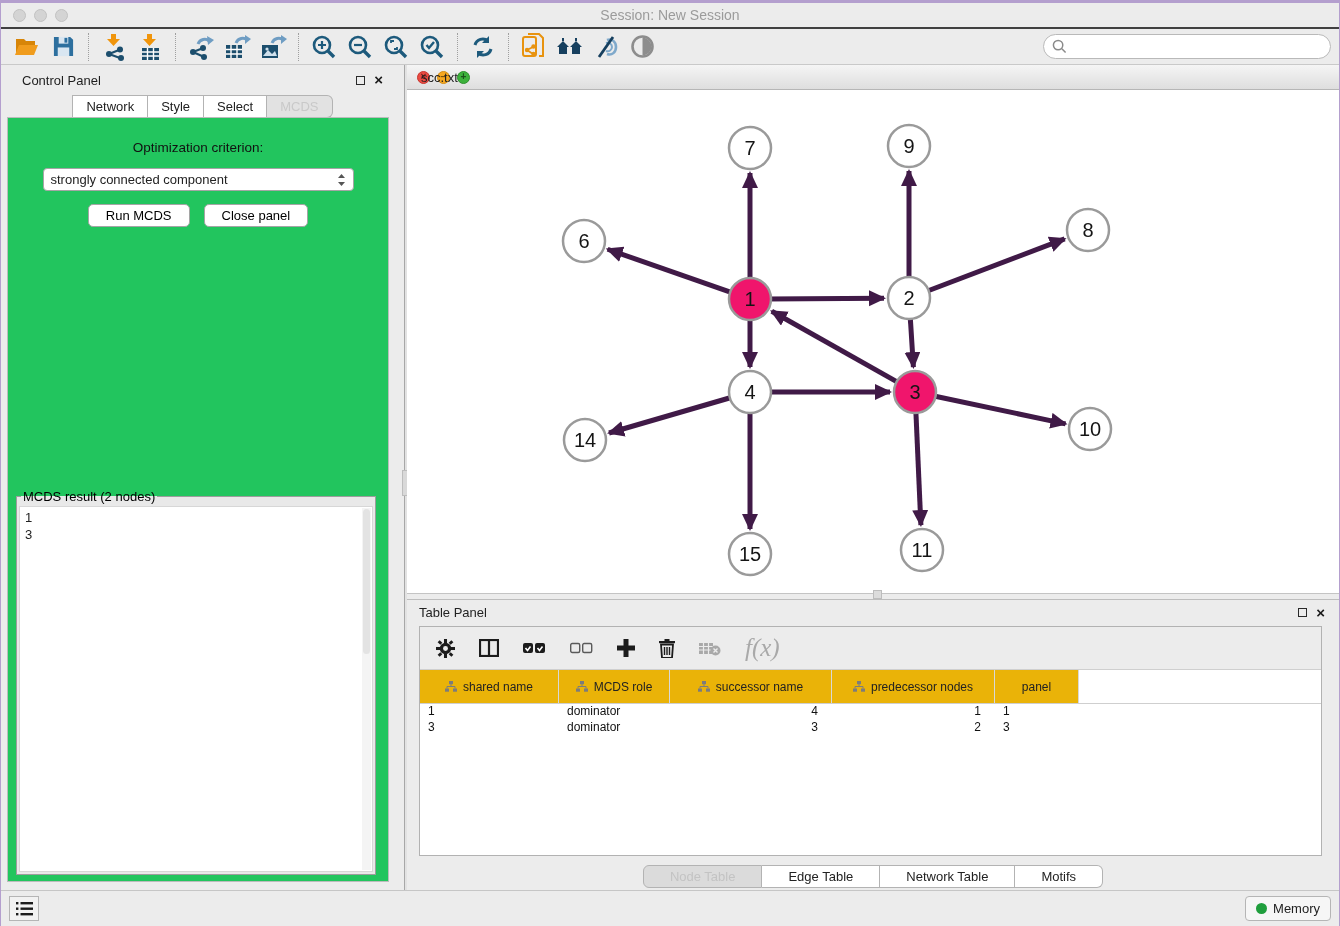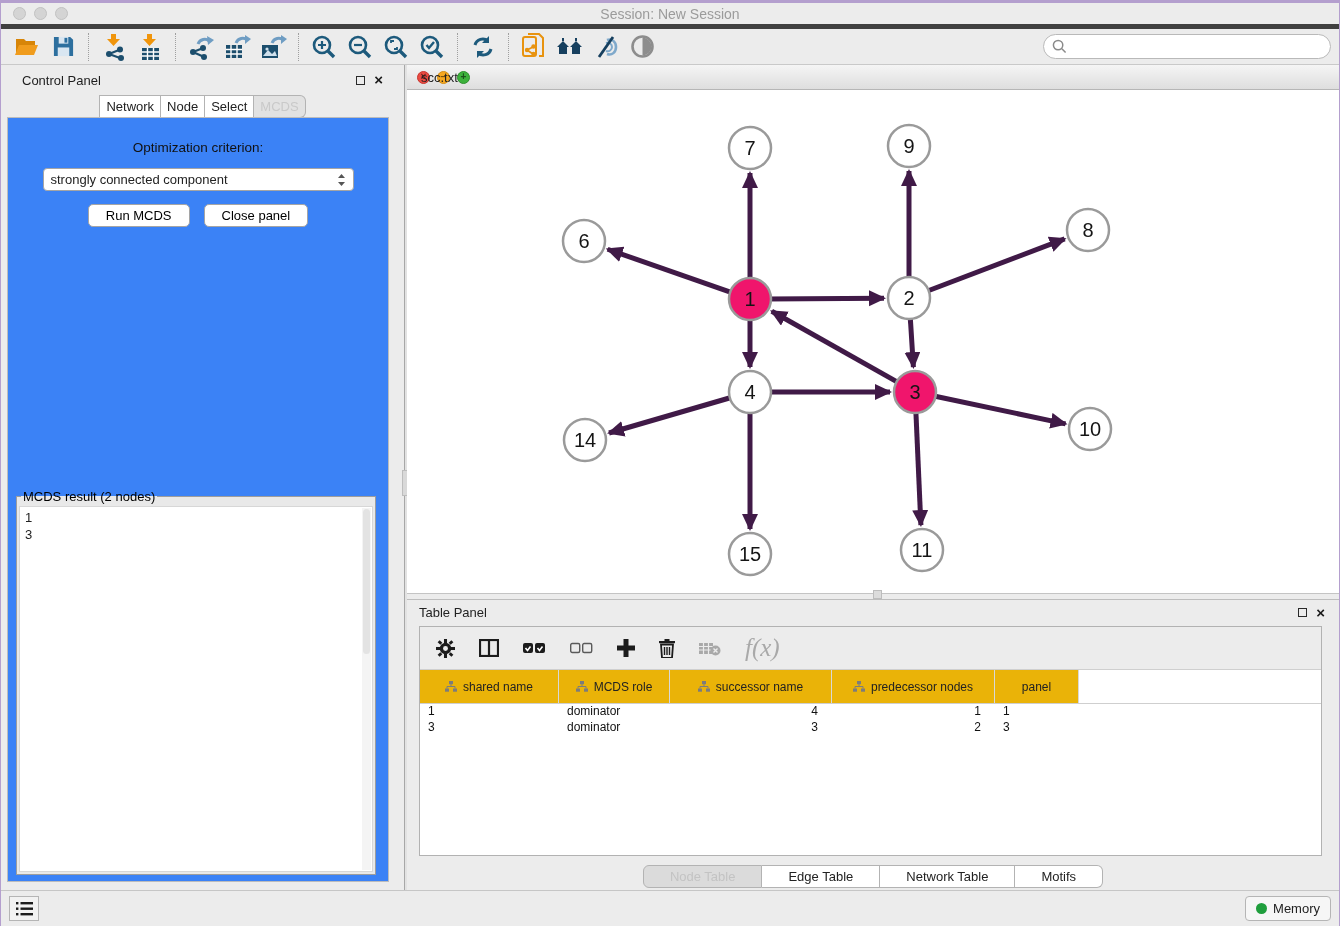--- a/index.html
+++ b/index.html
@@ -1,21 +1,21 @@
 <!DOCTYPE html>
 <html><head>
 <meta charset="utf-8">
 <style>
   * { margin:0; padding:0; box-sizing:border-box; }
   html,body { width:1340px; height:926px; }
   body { font-family:"Liberation Sans", sans-serif; background:#ececec; color:#222; overflow:hidden; }
   .app { width:1340px; height:926px; border-top:3px solid #b49fce; border-left:1px solid #b49fce; border-right:1px solid #b49fce; display:flex; flex-direction:column; background:#ececec; }
 
   
-  .titlebar { height:26px; display:flex; align-items:center; position:relative; background:#ececec; border-bottom:5px solid #404040; }
+  .titlebar { height:26px; display:flex; align-items:center; position:relative; background:#ececec; border-bottom:2px solid #404040; }
   .traffic-lights { display:flex; gap:8px; padding-left:12px; }
   .tl { width:13px; height:13px; border-radius:50%; background:#d4d4d4; border:1px solid #c2c2c2; }
   .win-title { position:absolute; left:0; right:0; text-align:center; color:#9b9b9b; font-size:14px; }
 
   
   .toolbar { height:36px; display:flex; align-items:center; background:#ececec; border-bottom:1px solid #c9c9c9; padding:0 8px; }
   .tbtn { height:32px; min-width:36px; display:flex; align-items:center; justify-content:center; cursor:default; }
   .tb-sep { width:1px; height:28px; border-left:1px dotted #9f9f9f; margin:0 7px; }
   .search-box { margin-left:auto; width:288px; height:25px; background:#fff; border:1px solid #b9b9b9; border-radius:13px; display:flex; align-items:center; padding:0 8px; }
   .search-box input { border:none; outline:none; flex:1; font-size:13px; background:transparent; margin-left:6px; }
@@ -25,24 +25,24 @@
   .main { flex:1; display:flex; min-height:0; }
 
   
   .control-panel { width:403px; display:flex; flex-direction:column; background:#ececec; }
   .cp-header { height:30px; display:flex; align-items:center; padding:0 21px; }
   .cp-title { font-size:13px; color:#1d1d1d; }
   .panel-btns { margin-left:auto; display:flex; align-items:center; gap:9px; }
   .float-sq { width:9px; height:9px; border:1.5px solid #2a2a2a; display:inline-block; }
   .close-x { font-size:15px; font-weight:bold; color:#1a1a1a; line-height:10px; }
   .cp-tabs { display:flex; justify-content:center; }
-  .cp-tab { font-size:13px; padding:3px 6px; background:#fff; border:1px solid #b3b3b3; border-left:none; }
+  .cp-tab { font-size:13px; padding:3px 13px; background:#fff; border:1px solid #b3b3b3; border-left:none; }
   .cp-tab:first-child { border-left:1px solid #b3b3b3; }
   .cp-tab.active { background:#e2e2e2; color:#c9c9c9; border-radius:0 6px 6px 0; }
-  .cp-body { flex:1; margin:0 15px 8px 6px; margin-top:-1px; border:1px solid #bcbcbc; background:#3b82f6; position:relative; }
+  .cp-body { flex:1; margin:0 15px 8px 6px; margin-top:-1px; border:1px solid #bcbcbc; background:#22c55e; position:relative; }
   .opt-label { text-align:center; margin-top:22px; font-size:13.5px; color:#111; }
   .dropdown { width:311px; height:23px; margin:13px auto 0; background:#fff; border:1px solid #a5a5a5; border-radius:4px; display:flex; align-items:center; padding:0 7px; font-size:13px; }
   .dropdown .dd-val { flex:1; }
   .stepper { color:#555; font-size:10px; line-height:8px; display:flex; flex-direction:column; align-items:center; }
   .btn-row { display:flex; justify-content:center; gap:14px; margin-top:13px; }
   .cp-btn { font-family:"Liberation Sans",sans-serif; font-size:13px; background:#fff; border:1px solid #a5a5a5; border-radius:5px; padding:3px 17px; }
   .result-box { position:absolute; left:8px; right:12px; top:371px; bottom:6px; border:1px solid #9d9d9d; background:#e9e9e9; padding:2px; }
   .result-box legend { font-size:13px; padding:0 2px; margin-left:2px; color:#000; }
   .result-inner { position:relative; width:100%; height:100%; background:#fff; border:1px solid #d7d7d7; font-size:13px; padding:2px 5px; line-height:17px; }
   .result-scroll { position:absolute; top:1px; bottom:1px; right:1px; width:9px; background:#f4f4f4; }
@@ -259,21 +259,21 @@
     <div class="control-panel">
       <div class="cp-header">
         <span class="cp-title">Control Panel</span>
         <span class="panel-btns">
           <span class="float-sq"></span>
           <span class="close-x">×</span>
         </span>
       </div>
       <div class="cp-tabs">
         <span class="cp-tab">Network</span>
-        <span class="cp-tab">Node</span>
+        <span class="cp-tab">Style</span>
         <span class="cp-tab">Select</span>
         <span class="cp-tab active">MCDS</span>
       </div>
       <div class="cp-body">
         <div class="opt-label">Optimization criterion:</div>
         <div class="dropdown">
           <span class="dd-val">strongly connected component</span>
           <span class="stepper">
             <svg width="9" height="14" viewBox="0 0 9 14">
                 <path d="M1 5l3.5-4L8 5z" fill="#555"></path>

